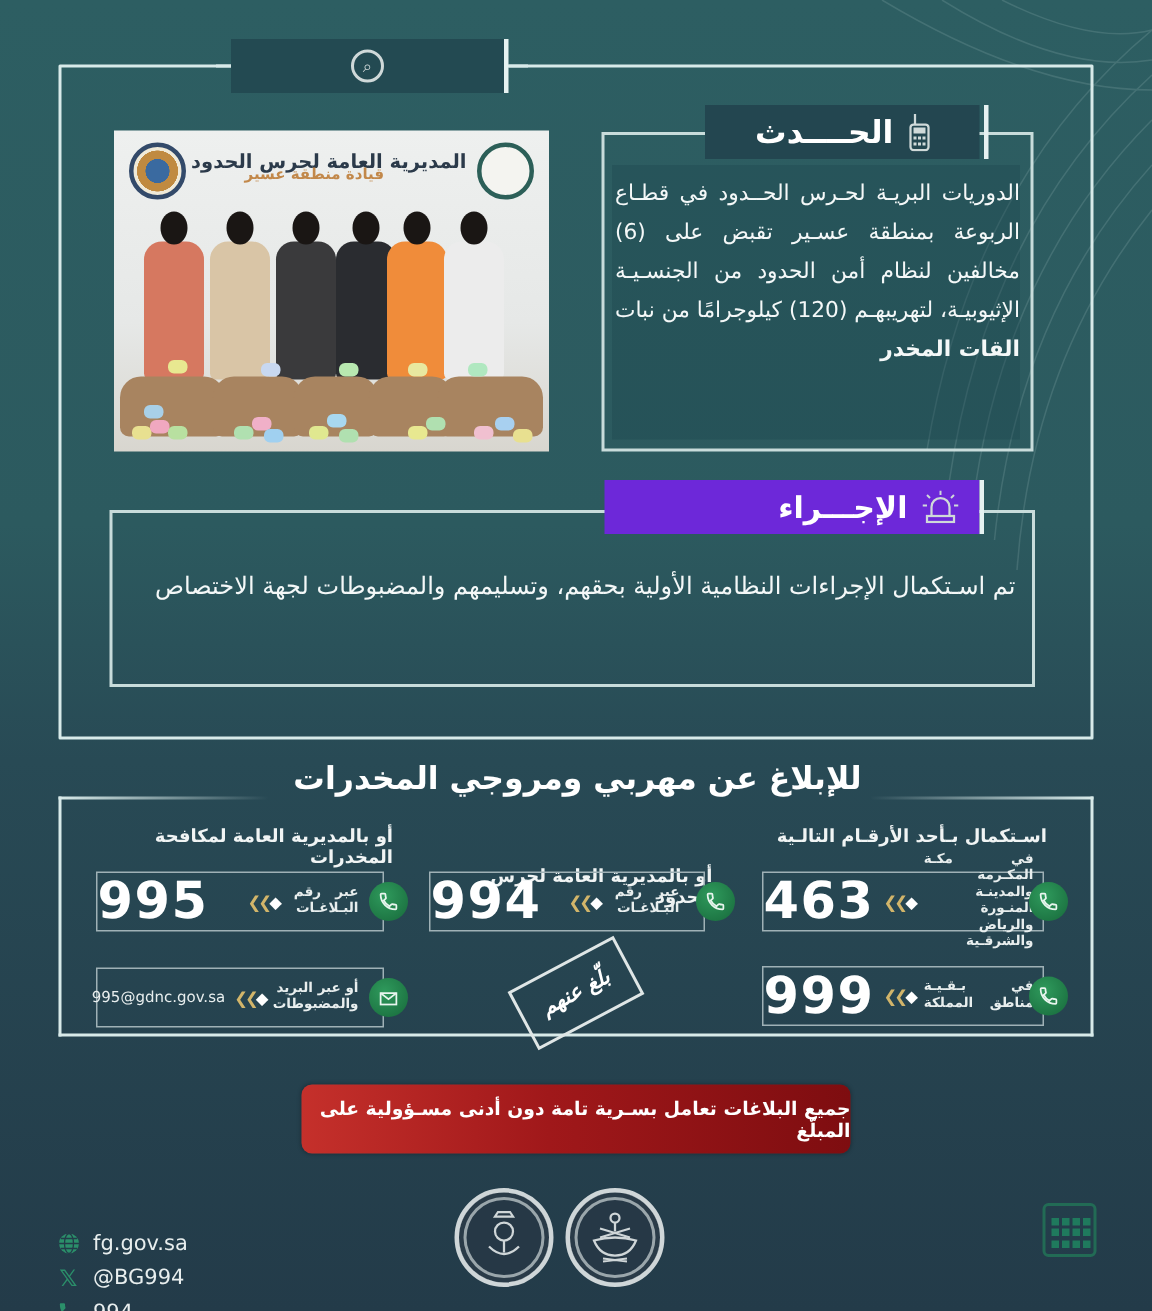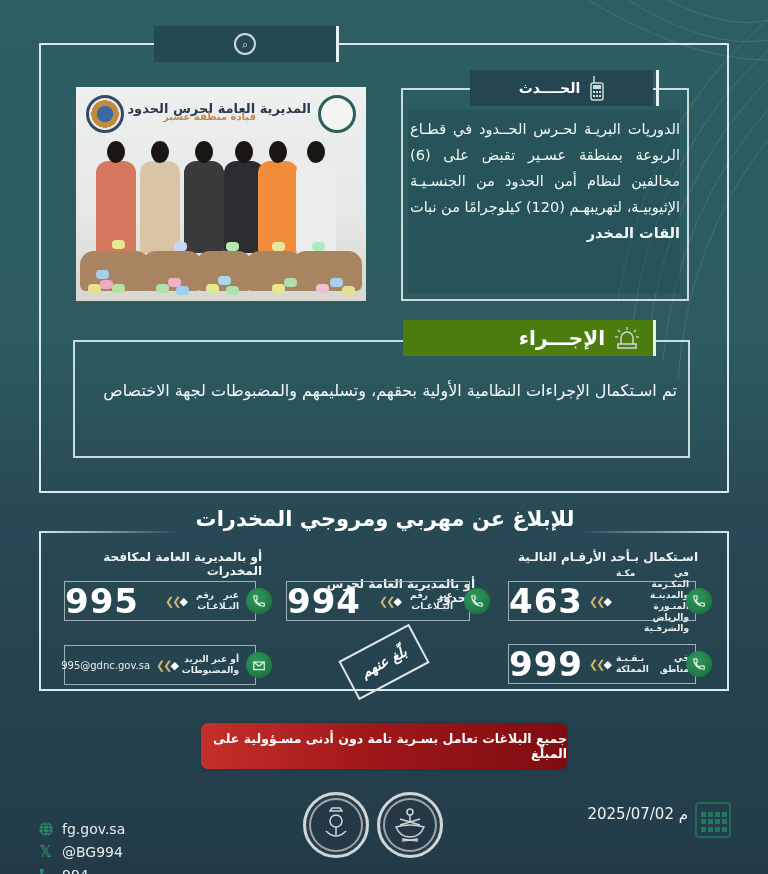--- a/index.html
+++ b/index.html
@@ -55,34 +55,34 @@
   }
   .event-inner {
     left: 408px; top: 110px; width: 272px; height: 183px;
     background: rgba(30, 70, 78, 0.35);
   }
   .event-tab {
     left: 470px; top: 70px; width: 183px; height: 36px; background: #234650;
     display: flex; align-items: center; justify-content: center; gap: 10px; flex-direction: row-reverse;
   }
   .event-tab .vbar { position: absolute; right: -6px; top: 0; width: 3px; height: 36px; background: #e6f2f1; }
-  .event-title { font-size: 14px; font-weight: bold; letter-spacing: 1px; }
+  .event-title { font-size: 21px; font-weight: bold; letter-spacing: 1px; }
   .event-text {
     left: 410px; top: 116px; width: 270px; font-size: 14.5px; line-height: 26px;
     text-align: justify; text-align-last: right; direction: rtl; color: #f4f8f8;
   }
   .event-text b { font-weight: bold; }
 
   
   .proc-box {
     left: 73px; top: 340px; width: 617px; height: 118px;
     border: 2px solid #c8dcdb;
   }
   .proc-tab {
-    left: 403px; top: 320px; width: 250px; height: 36px; background: #4d7c0f;
+    left: 403px; top: 320px; width: 250px; height: 36px; background: #6d28d9;
     display: flex; align-items: center; justify-content: flex-end; gap: 10px; padding-right: 14px;
   }
   .proc-tab .vbar { position: absolute; right: -3px; top: 0; width: 3px; height: 36px; background: #e6f2f1; }
   .proc-title { font-size: 20px; font-weight: bold; direction: rtl; }
   .proc-text {
     left: 85px; top: 374px; width: 592px; font-size: 16px; line-height: 33px;
     direction: rtl; text-align: right; color: #f4f8f8;
   }
 
   
@@ -374,21 +374,20 @@
       <circle cx="22" cy="9" r="3"></circle>
         <line x1="22" y1="12" x2="22" y2="18"></line>
       <path d="M12 16 L32 22 M32 16 L12 22"></path>
       <path d="M8 24 Q22 20 36 24 Q32 34 22 34 Q12 34 8 24z"></path>
       <path d="M14 38 L30 36 M30 38 L14 36"></path>
     </g>
   </svg>
 </div>
 
 <div class="abs" style="left:560px; top:805px; width:128px;">
-  <div class="date-line">2025/07/02 م</div>
 </div>
 <div class="abs cal">
   <i></i>
     <i></i>
     <i></i>
     <i></i>
     <i></i>
     <i></i>
     <i></i>
     <i></i>

